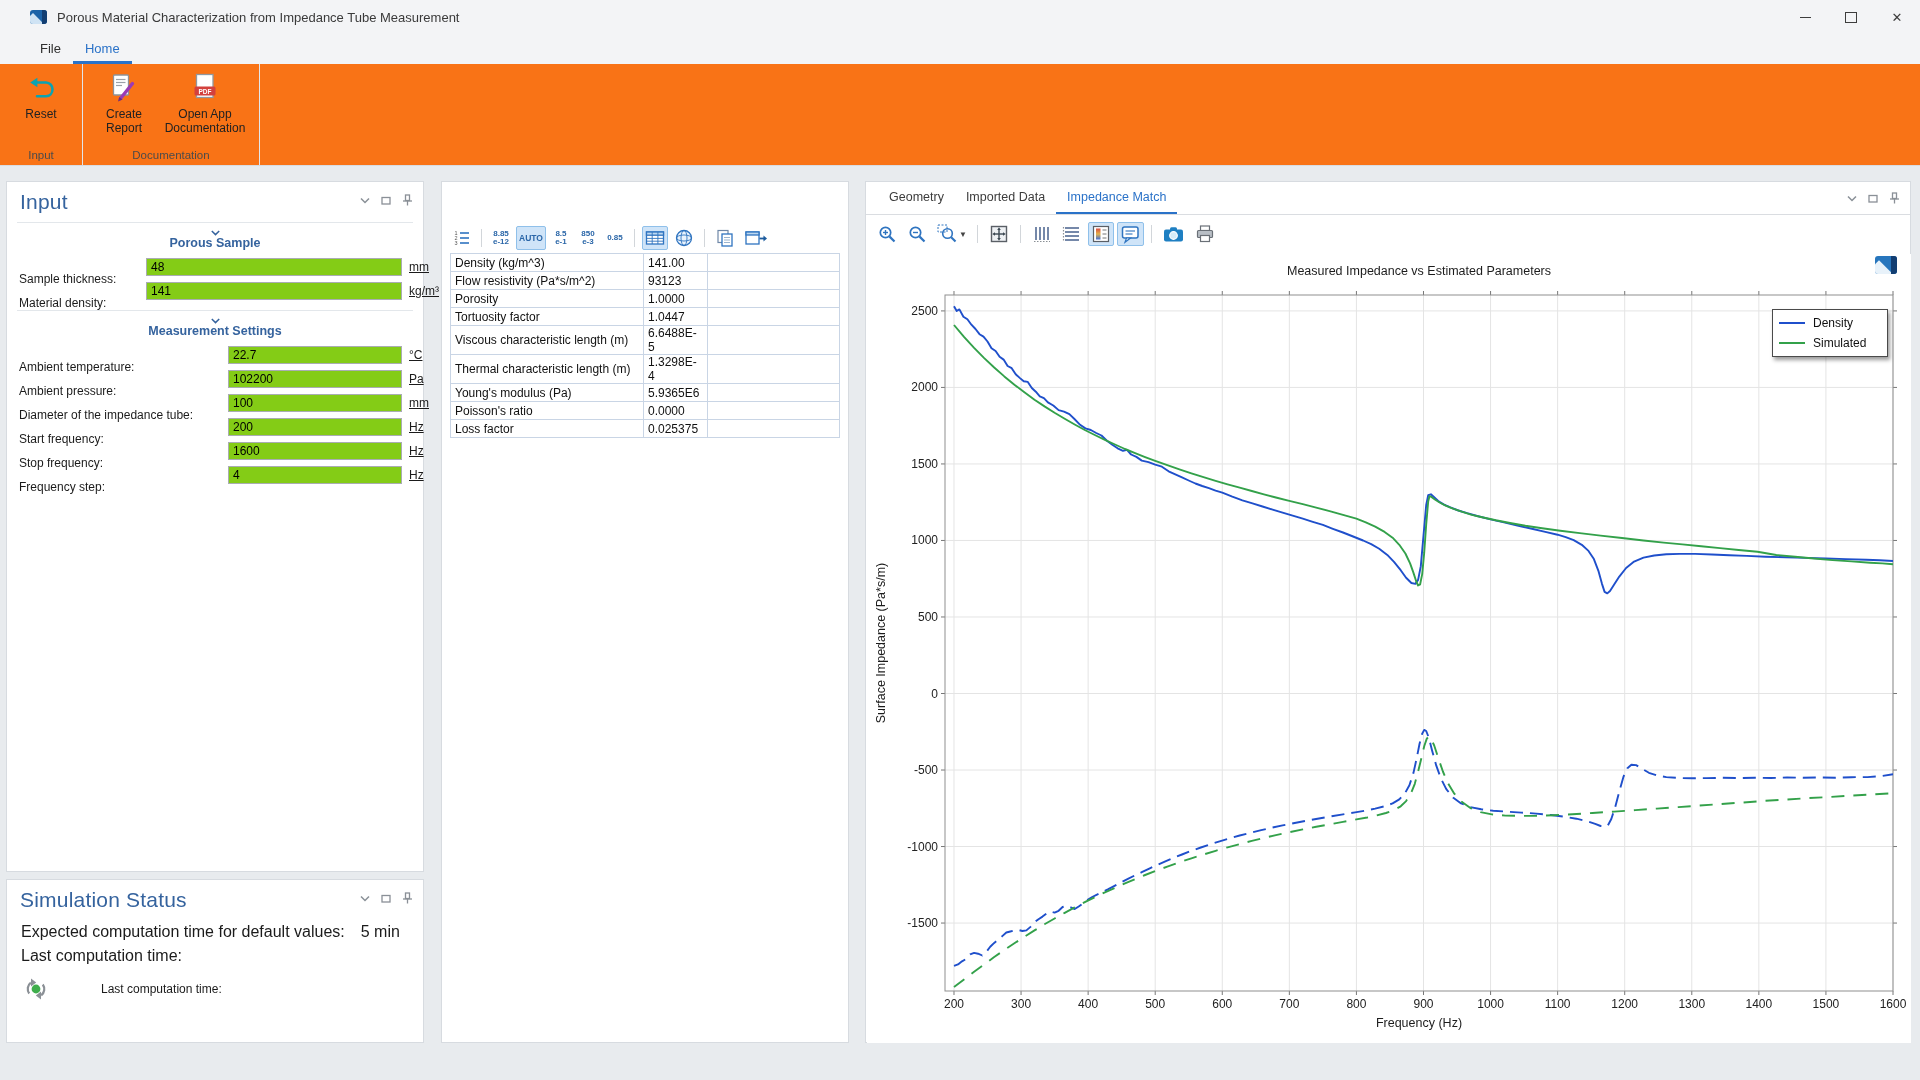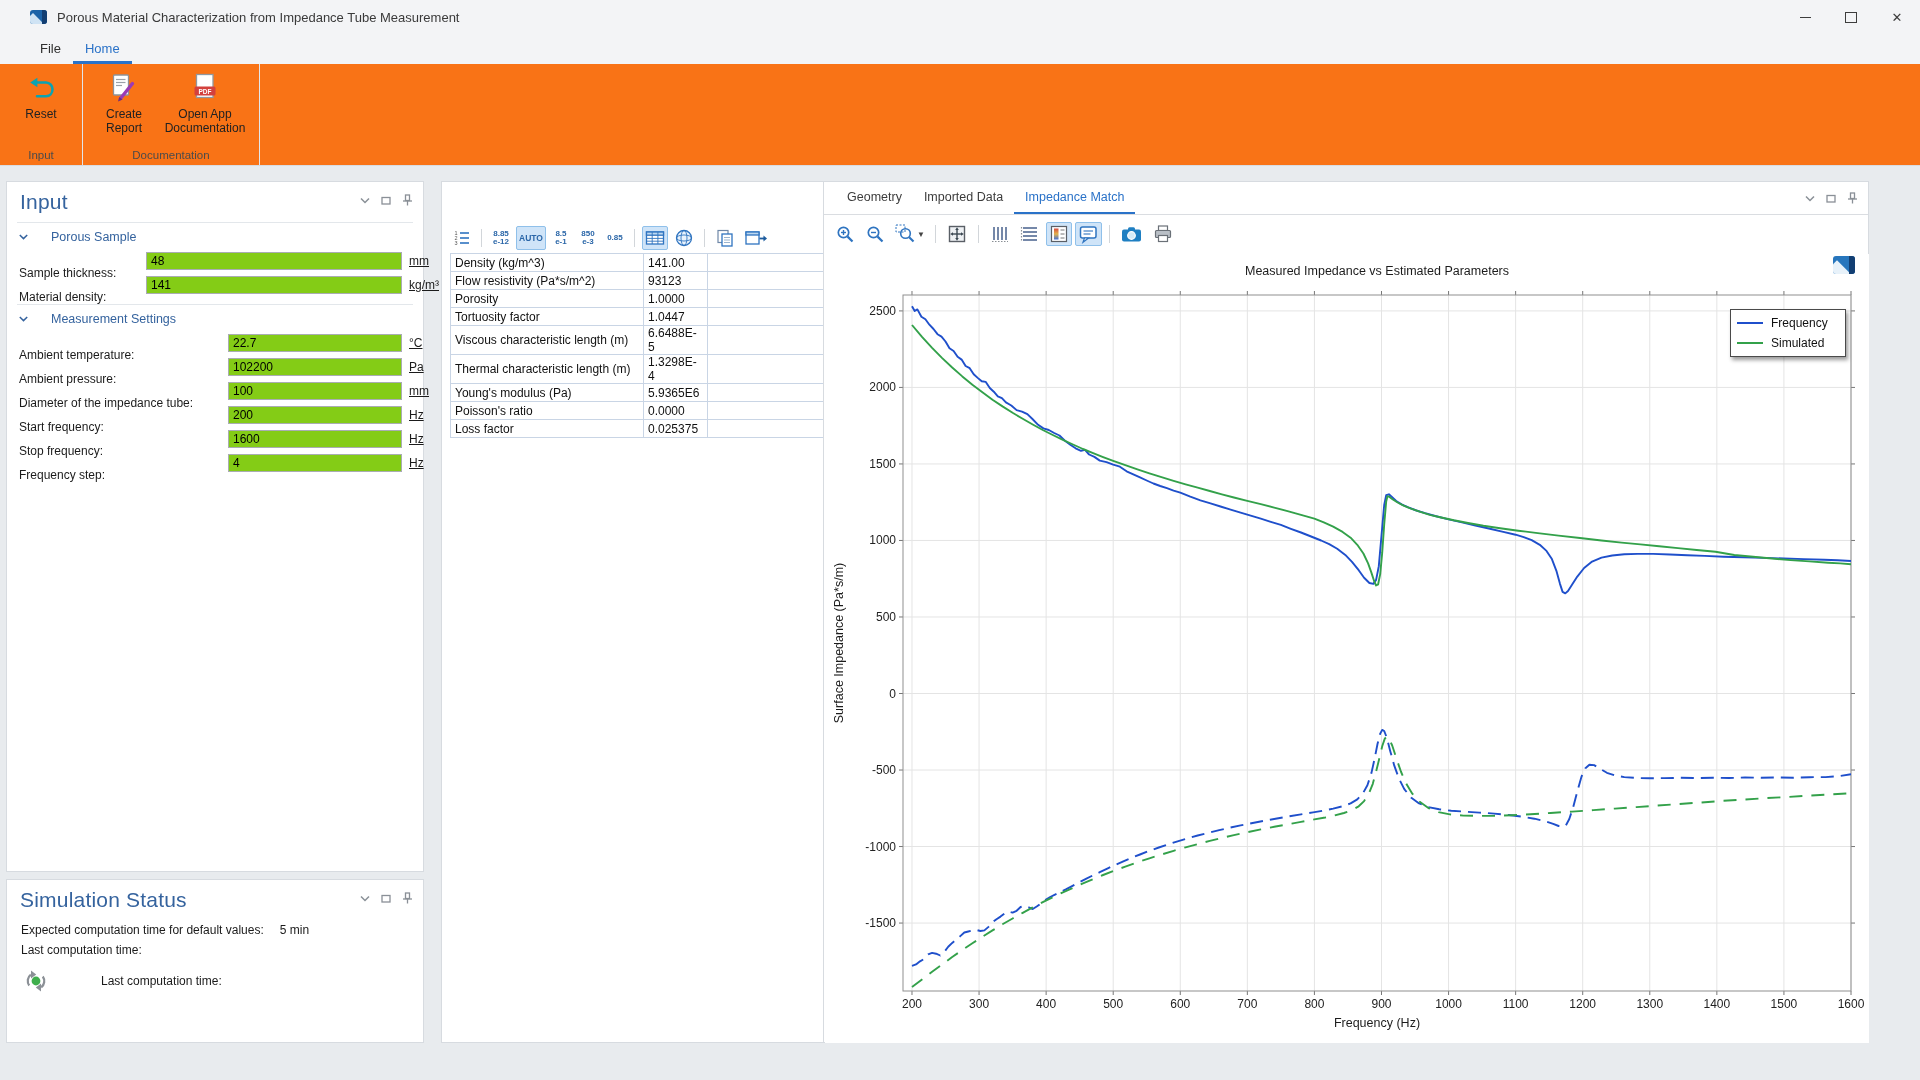--- a/index.html
+++ b/index.html
@@ -24,39 +24,39 @@
   .rbuttons{display:flex;flex:1;align-items:flex-start;gap:2px;padding-top:6px;}
   .rbtn{min-width:58px;display:flex;flex-direction:column;align-items:center;gap:3px;padding:2px 4px;}
   .rbtn .ric{height:32px;display:flex;align-items:center;justify-content:center;}
   .rbtn .rlabel{font-size:12px;color:#222;text-align:center;line-height:1.2;white-space:pre-line;}
   .rgroup-label{text-align:center;font-size:11.5px;color:#4b4b4b;padding:1px 0 4px;}
   
   .panel{position:absolute;background:#fff;border:1px solid #d7dbe0;box-sizing:border-box;}
   #input-panel{left:6px;top:181px;width:418px;height:691px;}
   #simstatus-panel{left:6px;top:879px;width:418px;height:164px;}
   #estparams-panel{left:441px;top:181px;width:408px;height:862px;}
-  #graphics-panel{left:823px;top:181px;width:1046px;height:862px;}
+  #graphics-panel{left:865px;top:181px;width:1046px;height:862px;}
   .panel-header{position:relative;height:40px;}
   .panel-title{position:absolute;left:13px;top:8px;font-size:21px;color:#35639e;font-weight:400;letter-spacing:.2px;}
   .head-icons{position:absolute;right:10px;top:12px;display:flex;gap:11px;align-items:center;}
   .hr{border-top:1px solid #e3e7eb;margin:0 10px;}
-  .section-head{display:flex;align-items:center;gap:23px;color:#35639e;font-weight:400;font-size:12.5px;padding:7px 12px 5px;}
+  .section-head{display:flex;align-items:center;gap:0;color:#35639e;font-weight:700;font-size:12.5px;padding:7px 12px 5px;flex-direction:column;}
   .form-row{display:flex;align-items:center;height:24px;padding:0 8px 0 12px;}
   .form-row .lbl{font-size:12px;color:#1b1b1b;flex:none;margin-top:23px;}
   .g1 .lbl{width:102px;}
   .g2 .lbl{width:184px;}
   .field{height:16px;border:1px solid #a9adb2;font-size:12px;padding:0 4px;font-family:"Liberation Sans",sans-serif;flex:none;background:#84cc16;margin-left:25px;}
   .g1 .field{width:246px;}
   .g2 .field{width:164px;}
   .unit{padding-left:7px;font-size:12px;color:#1b1b1b;text-decoration:underline;}
   .import-row{display:flex;align-items:center;gap:6px;padding:10px 10px 0 12px;}
   .import-row .sec-lbl{color:#35639e;font-weight:700;font-size:12.5px;}
   .plotdata-btn{margin-left:auto;display:flex;align-items:center;gap:5px;font-size:12px;color:#1b1b1b;padding:2px 4px;}
   
-  .status-line{font-size:12px;padding:3px 0 3px 14px;color:#1b1b1b;}
+  .status-line{font-size:16px;padding:3px 0 3px 14px;color:#1b1b1b;}
   .status-line .sval{margin-left:16px;}
   .status-icon-row{display:flex;align-items:center;margin-top:8px;padding-left:16px;}
   .status-icon-row .stext{margin-left:52px;font-size:12px;}
   
   .ep-toolbar{position:absolute;left:8px;top:43px;right:8px;height:26px;display:flex;align-items:center;gap:3px;}
   .tool-btn{height:24px;min-width:24px;display:flex;align-items:center;justify-content:center;border:1px solid transparent;border-radius:2px;box-sizing:border-box;padding:0 2px;}
   .tool-btn.active{background:#cfe4f8;border-color:#8fc0ea;}
   .fmt-label{font-size:8px;line-height:8.5px;color:#2a66a8;font-weight:700;text-align:center;white-space:pre-line;}
   .fmt-label.auto{font-size:8.5px;}
   .tsep{width:1px;height:18px;background:#d2d6da;margin:0 4px;flex:none;}
@@ -613,21 +613,21 @@
         <path d="M87.0 711.9L91.0 710.4L95.0 707.3L99.1 705.0L103.1 700.4L107.1 698.9L111.1 699.7L115.2 701.5L119.2 698.1L123.2 692.8L127.2 688.9L131.3 685.6L135.3 682.1L139.3 678.5L143.3 677.5L147.4 676.4L151.4 675.9L155.4 677.0L159.4 676.4L163.5 672.9L167.5 668.3L171.5 665.2L175.5 662.6L179.5 659.6L183.6 657.6L187.6 658.6L191.6 656.8L195.6 653.0L199.7 651.9L203.7 653.4L207.7 655.0L211.7 652.5L215.8 649.5L219.8 646.4L225.2 643.0L230.5 640.3L235.9 637.7L241.3 635.1L248.0 631.6L254.7 628.0L261.4 624.7L268.1 621.3L274.8 618.2L282.8 614.3L290.9 610.6L298.9 607.1L307.0 603.7L315.0 600.5L324.4 596.8L333.8 593.5L343.2 590.4L352.6 587.3L362.0 584.6L372.7 581.5L383.4 578.8L394.2 576.2L404.9 573.7L415.6 571.4L427.7 569.0L439.8 566.7L451.9 564.5L463.9 562.4L476.0 560.4L488.1 558.4L498.8 556.6L508.2 554.6L517.6 552.3L525.6 549.4L532.3 545.4L537.7 539.7L542.4 531.3L546.4 519.1L549.8 503.8L552.5 490.0L555.2 479.6L557.2 475.9L559.2 477.0L561.9 483.9L565.2 496.9L569.2 511.4L573.9 524.4L579.3 535.1L586.0 543.6L594.1 549.4L603.4 553.1L614.2 555.3L626.2 556.7L639.7 557.6L654.4 558.6L669.2 559.6L683.9 561.0L697.3 562.7L709.4 564.7L720.2 567.3L728.2 569.9L733.6 572.0L737.6 572.9L740.9 571.4L744.3 565.0L748.3 552.7L752.3 537.4L756.4 522.9L760.4 514.2L764.4 510.7L769.1 511.1L775.1 514.8L781.9 518.8L789.9 521.4L799.3 523.1L811.4 524.0L824.8 524.3L839.5 524.1L855.6 523.8L871.7 524.1L887.8 523.7L903.9 524.0L920.0 523.5L936.1 523.8L952.2 523.4L968.3 523.7L984.4 523.2L1000.5 523.1L1013.9 522.1L1026.0 520.3" fill="none" stroke="#1f4fcb" stroke-width="1.9" stroke-linejoin="round" stroke-dasharray="13 7"></path>
         <path d="M87.0 733.0L97.0 725.4L107.1 717.7L117.2 710.4L127.2 703.0L137.3 696.0L147.4 689.3L157.4 682.7L167.5 676.4L177.5 670.3L187.6 664.5L197.7 658.8L207.7 653.4L217.8 648.2L227.8 643.2L237.9 638.4L248.0 633.9L258.0 629.4L268.1 625.1L278.1 621.0L288.2 617.0L300.3 612.6L312.4 608.3L324.4 604.3L336.5 600.5L348.6 596.8L360.6 593.3L372.7 590.1L384.8 586.9L396.9 584.0L408.9 581.1L422.3 578.2L435.8 575.4L449.2 572.8L462.6 570.3L476.0 567.9L489.4 565.4L500.2 563.5L509.5 561.5L518.9 559.0L527.0 556.1L533.7 552.3L539.1 547.1L543.8 539.7L547.8 529.8L551.1 517.5L554.5 503.8L557.2 492.3L559.8 484.6L561.9 482.4L563.9 484.2L567.2 491.5L571.2 503.8L575.9 517.5L581.3 529.8L587.3 539.7L594.7 547.8L603.4 554.0L613.5 558.1L624.9 560.4L638.3 561.6L653.1 561.9L669.2 561.8L686.6 561.2L705.4 560.2L725.5 559.0L747.0 557.6L768.4 556.1L789.9 554.6L811.4 553.1L832.8 551.5L854.3 550.0L875.8 548.5L897.2 546.9L918.7 545.6L940.1 544.2L961.6 543.0L983.1 541.7L1004.5 540.5L1026.0 539.3" fill="none" stroke="#33a14a" stroke-width="1.9" stroke-linejoin="round" stroke-dasharray="13 9"></path>
       </svg>
     <div class="chart-title">Measured Impedance vs Estimated Parameters</div>
     <div class="yaxis-label">Surface Impedance (Pa*s/m)</div>
     <div class="xaxis-label">Frequency (Hz)</div>
     <div class="legend-box">
       <div>
           <div class="leg-row">
             <span class="leg-line" style="border-top-color: rgb(31, 79, 203);"></span>
-            <span class="leg-lbl">Frequency</span>
+            <span class="leg-lbl">Density</span>
           </div>
           <div class="leg-row">
             <span class="leg-line" style="border-top-color: rgb(51, 161, 74);"></span>
             <span class="leg-lbl">Simulated</span>
           </div>
         </div>
     </div>
     <div class="plot-logo"></div>
   </div>
 </div>

